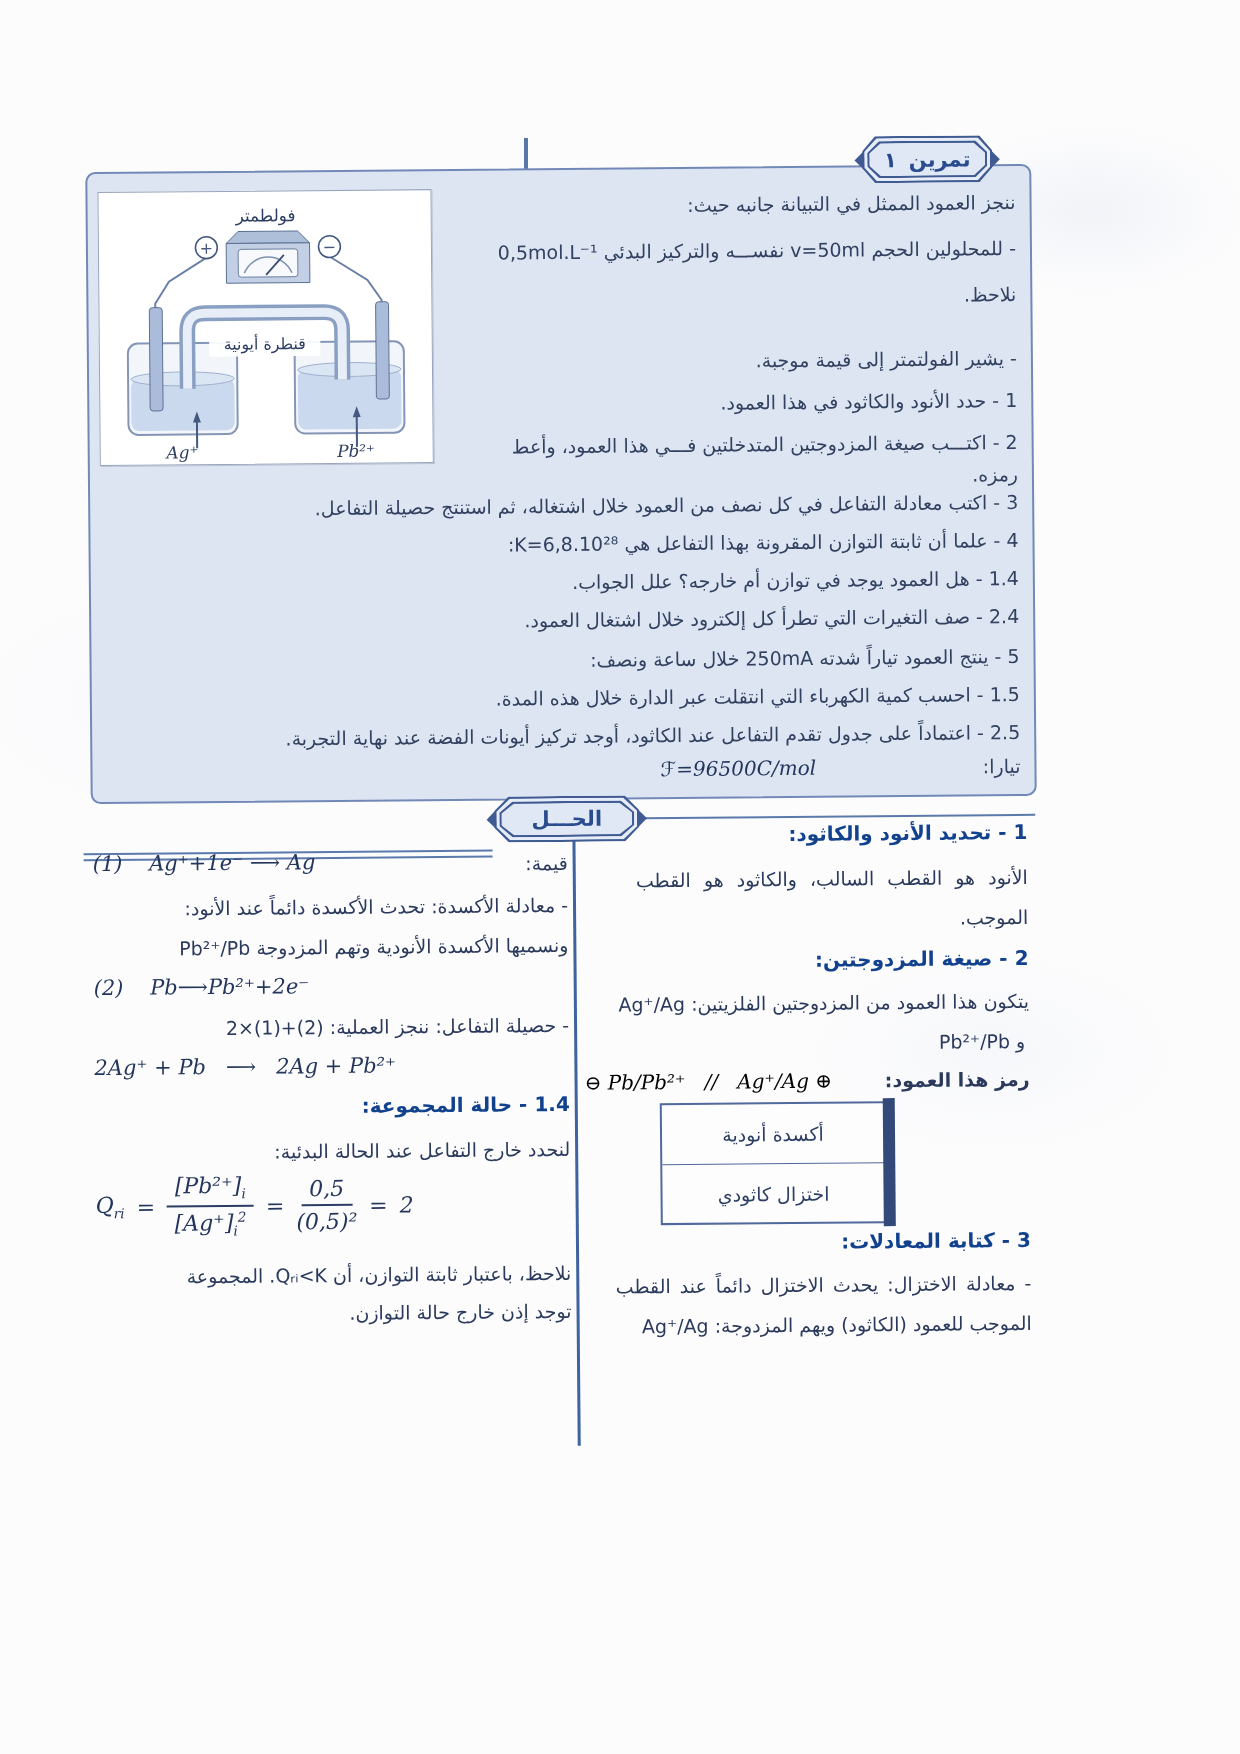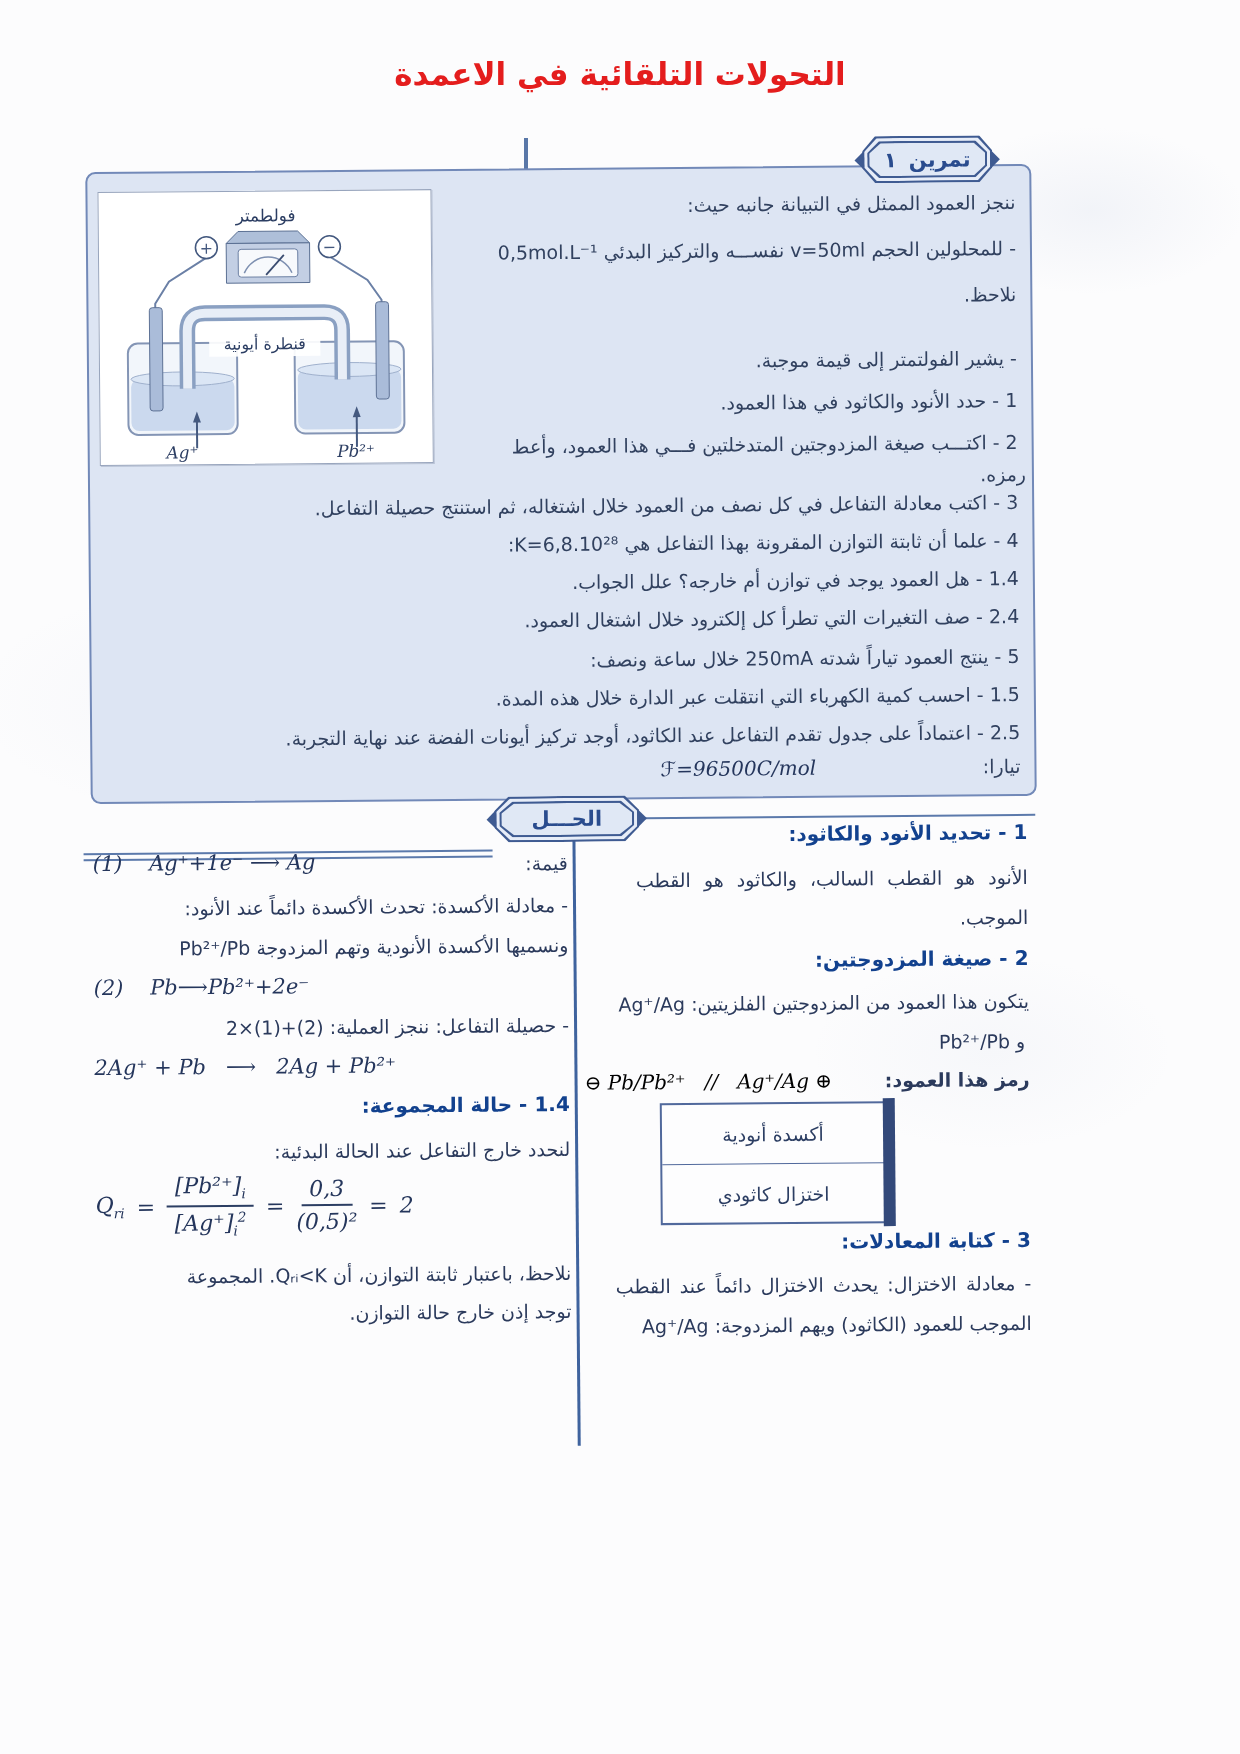--- a/index.html
+++ b/index.html
@@ -59,21 +59,20 @@
   sub,sup{font-size:62%;}
 
   svg text{font-family:"DejaVu Sans",sans-serif;}
   svg .ital{font-family:"DejaVu Serif","DejaVu Sans",serif;font-style:italic;}
 </style>
 </head>
 <body>
 
 <div class="page">
 
-  <div class="page-title">التحولات التلقائية في الاعمدة</div>
   <div class="top-tick"></div>
 
   <div class="ex-wrap">
     <div class="ex-box"></div>
 
     <div class="tab" style="left:777px;top:-29px;width:130px;height:47px;">
       <div class="wing wl"></div>
       <div class="wing wr"></div>
       <div class="l1"></div>
       <div class="l2"></div>
@@ -127,21 +126,21 @@
         <text x="238" y="268" font-size="17" fill="#2c3e63" class="ital">Pb²⁺</text>
       </svg>
     </div>
 
     <div class="line" style="top:26px;right:16px;">ننجز العمود الممثل في التبيانة جانبه حيث:</div>
     <div class="line" style="top:72px;right:16px;">- للمحلولين الحجم ⁦v=50ml⁩ نفســـه والتركيز البدئي ⁦0,5mol.L⁻¹⁩</div>
     <div class="line" style="top:118px;right:16px;">نلاحظ.</div>
     <div class="line" style="top:182px;right:16px;">- يشير الفولتمتر إلى قيمة موجبة.</div>
     <div class="line" style="top:224px;right:16px;">1 - حدد الأنود والكاثود في هذا العمود.</div>
     <div class="line" style="top:266px;right:16px;">2 - اكتـــب صيغة المزدوجتين المتدخلتين فـــي هذا العمود، وأعط</div>
-    <div class="line" style="top:298px;right:8px;">رمزه.</div>
+    <div class="line" style="top:298px;right:16px;">رمزه.</div>
     <div class="line" style="top:326px;right:16px;left:20px;">3 - اكتب معادلة التفاعل في كل نصف من العمود خلال اشتغاله، ثم استنتج حصيلة التفاعل.</div>
     <div class="line" style="top:364px;right:16px;">4 - علما أن ثابتة التوازن المقرونة بهذا التفاعل هي ⁦K=6,8.10²⁸⁩:</div>
     <div class="line" style="top:402px;right:16px;">1.4 - هل العمود يوجد في توازن أم خارجه؟ علل الجواب.</div>
     <div class="line" style="top:440px;right:16px;">2.4 - صف التغيرات التي تطرأ كل إلكترود خلال اشتغال العمود.</div>
     <div class="line" style="top:480px;right:16px;">5 - ينتج العمود تياراً شدته ⁦250mA⁩ خلال ساعة ونصف:</div>
     <div class="line" style="top:518px;right:16px;">1.5 - احسب كمية الكهرباء التي انتقلت عبر الدارة خلال هذه المدة.</div>
     <div class="line" style="top:556px;right:16px;left:20px;">2.5 - اعتماداً على جدول تقدم التفاعل عند الكاثود، أوجد تركيز أيونات الفضة عند نهاية التجربة.</div>
     <div class="line" style="top:590px;right:16px;">تيارا:</div>
     <div class="eq" style="left:570px;top:590px;position:absolute;font-size:20px;">ℱ=96500C/mol</div>
   </div>
@@ -195,21 +194,21 @@
 
     <div class="qfrac" style="left:11px;top:378px;">
       <span><span>Q</span><sub>ri</sub></span>
       <span>=</span>
       <span class="frac">
         <span class="top"><span>[Pb²⁺]</span><sub>i</sub></span>
         <span class="bot"><span>[Ag⁺]</span><sub>i</sub><sup>2</sup></span>
       </span>
       <span>=</span>
       <span class="frac">
-        <span class="top">0,3</span>
+        <span class="top">0,5</span>
         <span class="bot">(0,5)²</span>
       </span>
       <span>=</span>
       <span>2</span>
     </div>
 
     <div class="sline" style="top:468px;right:470px;">نلاحظ، باعتبار ثابتة التوازن، أن ⁦Qᵣᵢ&lt;K⁩. المجموعة</div>
     <div class="sline" style="top:506px;right:470px;">توجد إذن خارج حالة التوازن.</div>
   </div>
 

